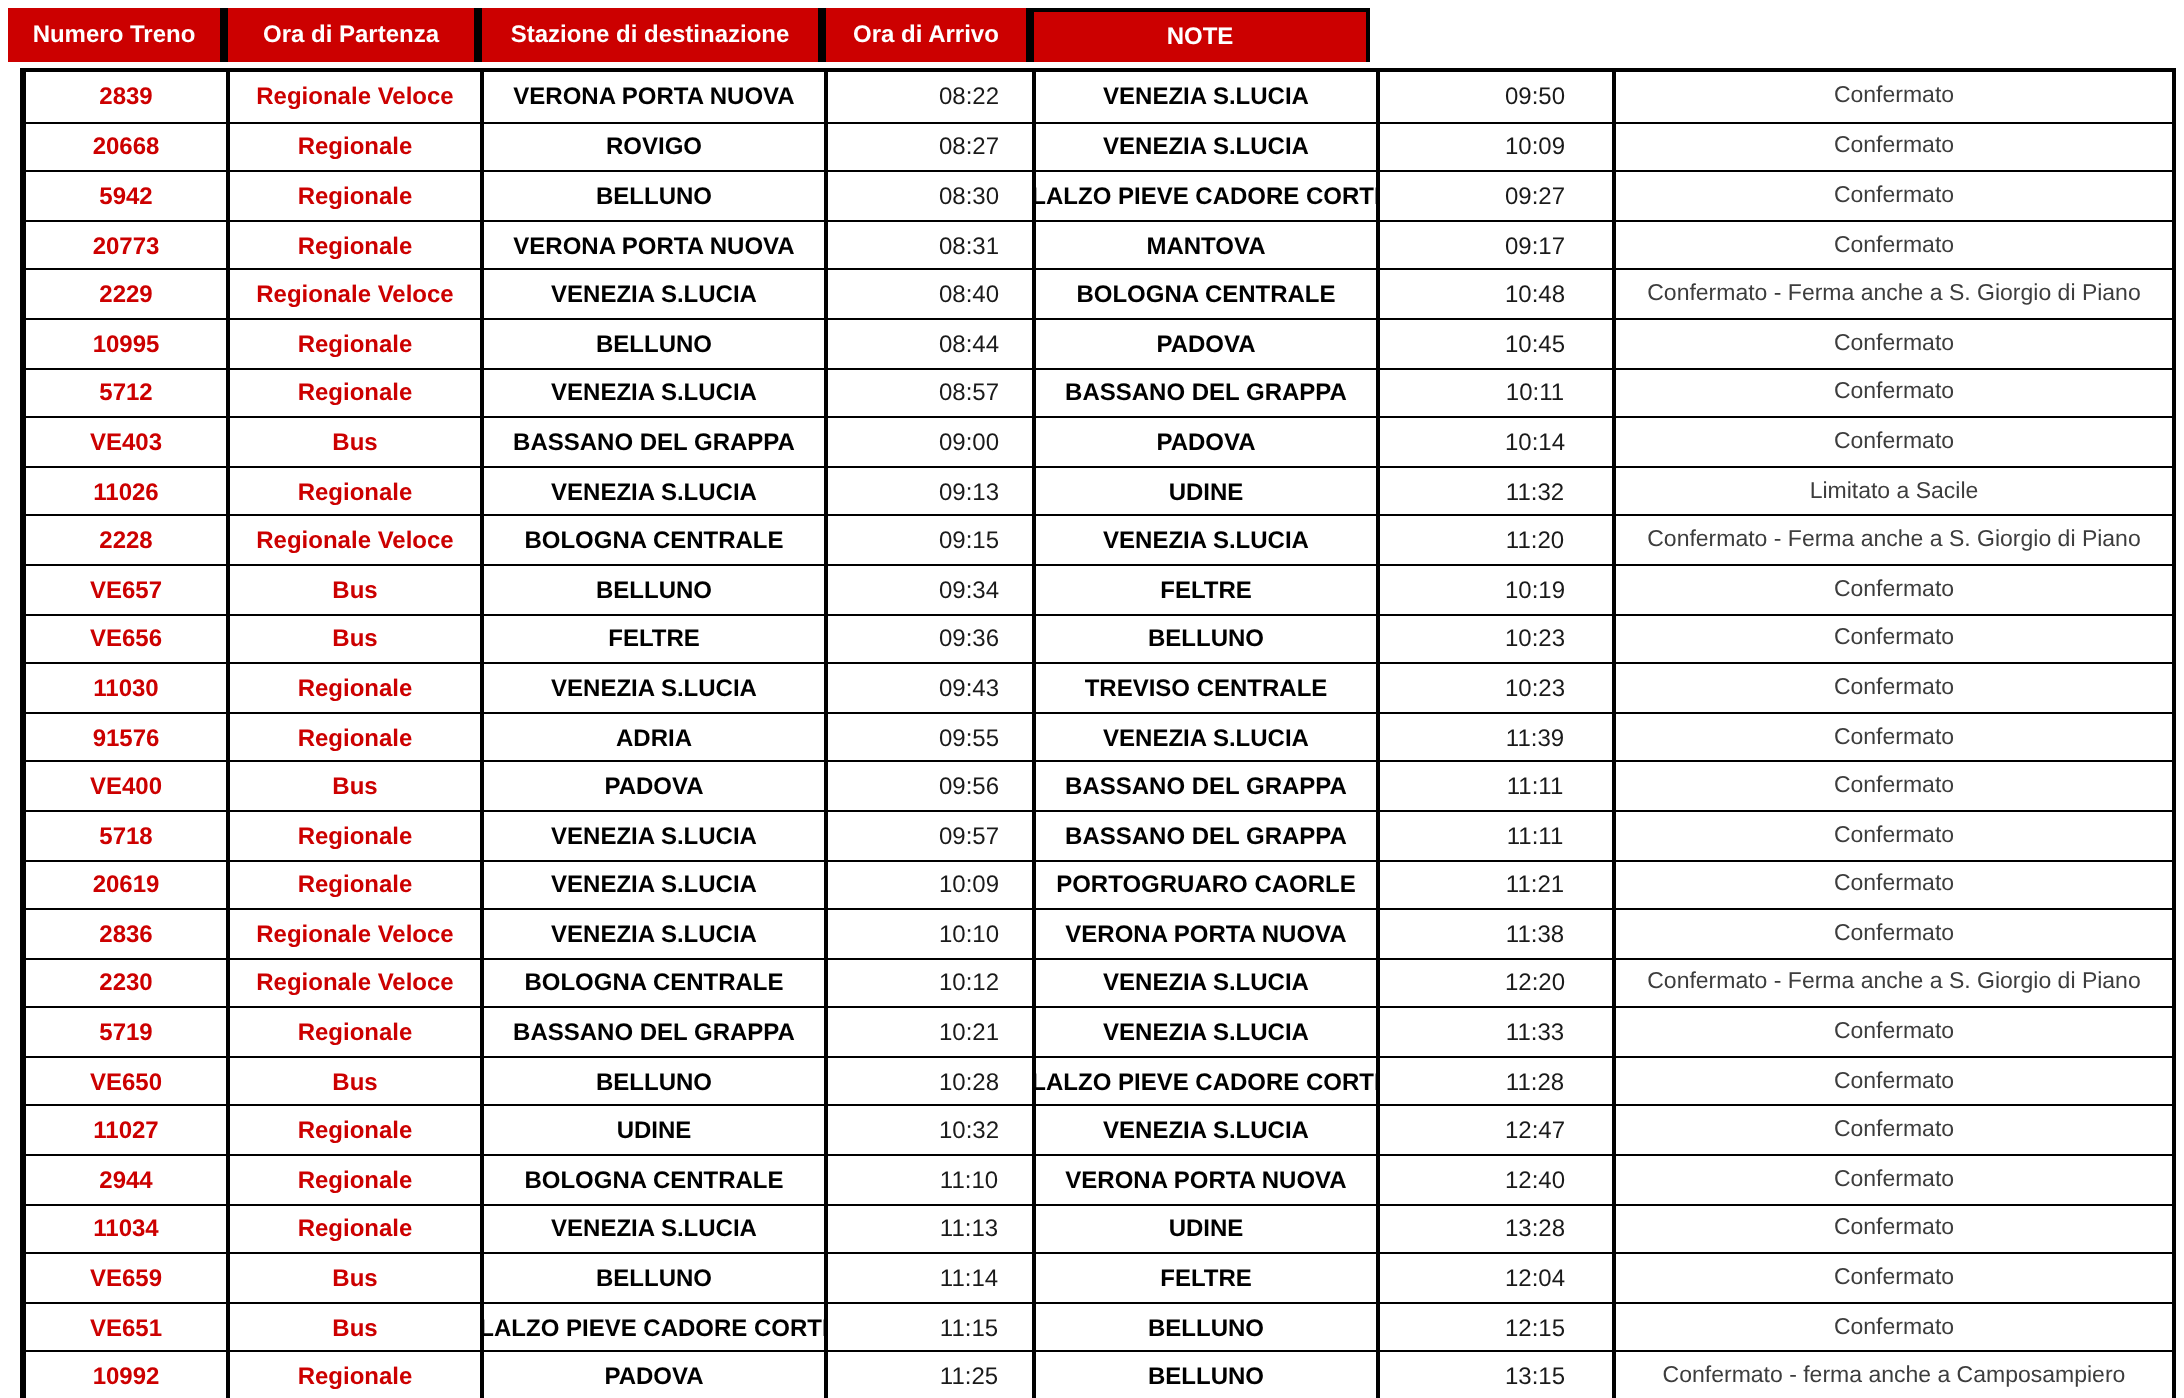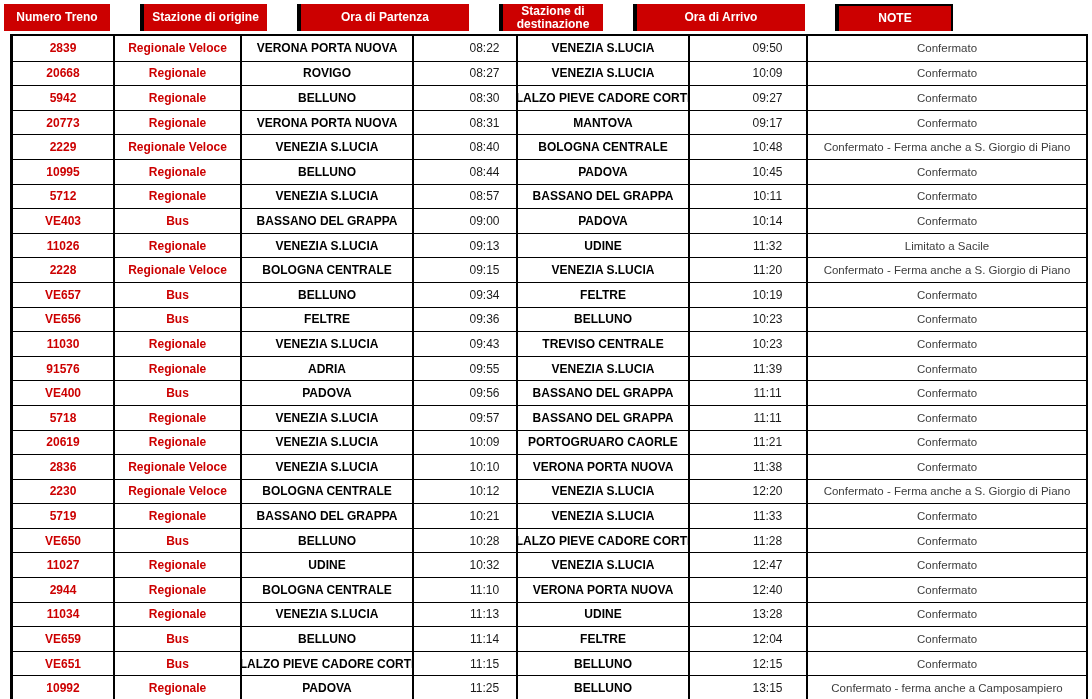--- a/index.html
+++ b/index.html
@@ -7,21 +7,20 @@
     width:1092px; height:699px; overflow:hidden;
     font-family:"Liberation Sans", sans-serif;
   }
   .page { padding:4px; width:1084px; height:691px; }
 
   
   .thead {
     display:grid;
     grid-template-columns:106px 127px 172px 104px 172px 118px 1fr;
     width:860px;
-    gap:30px;
   }
   .hcell {
     background:#CC0000;
     color:#ffffff;
     font-weight:bold;
     font-size:12px;
     line-height:13px;
     height:27px;
     display:flex; align-items:center; justify-content:center;
     text-align:center;
@@ -63,21 +62,20 @@
   .cell.time { color:#1a1a1a;padding-left:39px; }
   .cell.note { color:#3d3d3d; font-size:11.5px; }
 </style>
 </head>
 <body>
 
 <div class="page">
 
   <div class="thead">
     <div class="hcell first">Numero Treno</div>
-    <div class="hcell">Stazione di origine</div>
     <div class="hcell">Ora di Partenza</div>
     <div class="hcell">Stazione di destinazione</div>
     <div class="hcell">Ora di Arrivo</div>
     <div class="hcell note-h">NOTE</div>
   </div>
 
   <div class="tbody" id="tbody">
       <div class="trow"><div class="cell num c0 r0">2839</div><div class="cell cls r0">Regionale Veloce</div><div class="cell sta r0">VERONA PORTA NUOVA</div><div class="cell time r0">08:22</div><div class="cell sta r0">VENEZIA S.LUCIA</div><div class="cell time r0">09:50</div><div class="cell note r0">Confermato</div></div>
       <div class="trow"><div class="cell num c0">20668</div><div class="cell cls">Regionale</div><div class="cell sta">ROVIGO</div><div class="cell time">08:27</div><div class="cell sta">VENEZIA S.LUCIA</div><div class="cell time">10:09</div><div class="cell note">Confermato</div></div>
       <div class="trow"><div class="cell num c0">5942</div><div class="cell cls">Regionale</div><div class="cell sta">BELLUNO</div><div class="cell time">08:30</div><div class="cell sta">LALZO PIEVE CADORE CORTI</div><div class="cell time">09:27</div><div class="cell note">Confermato</div></div>

